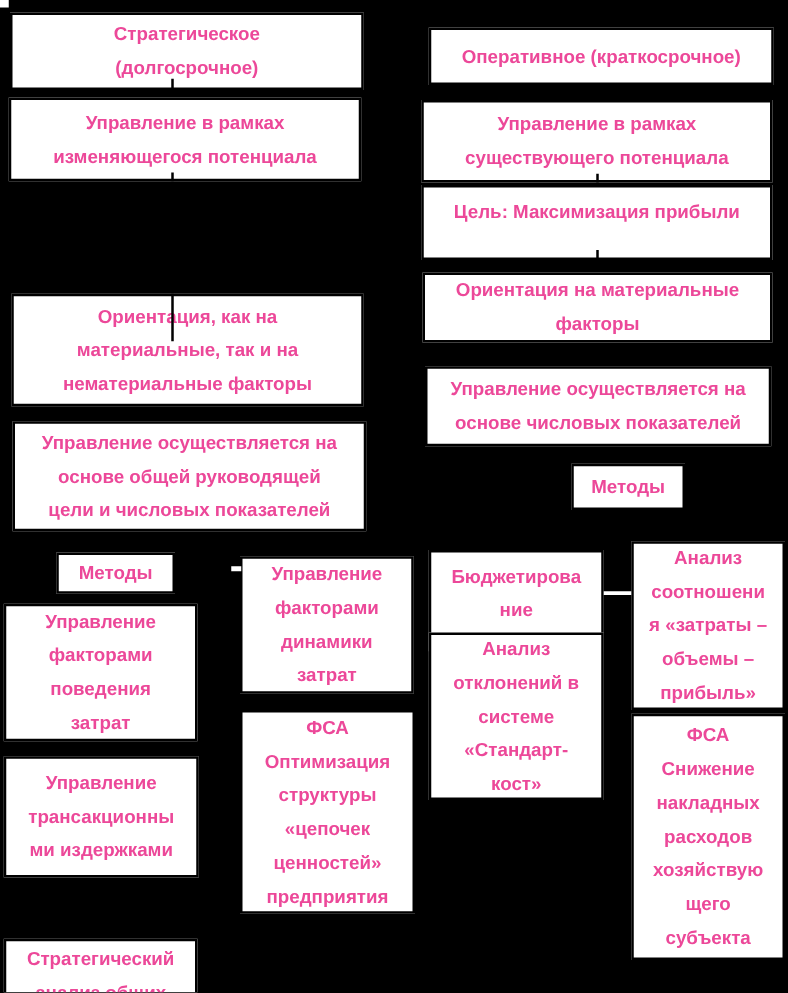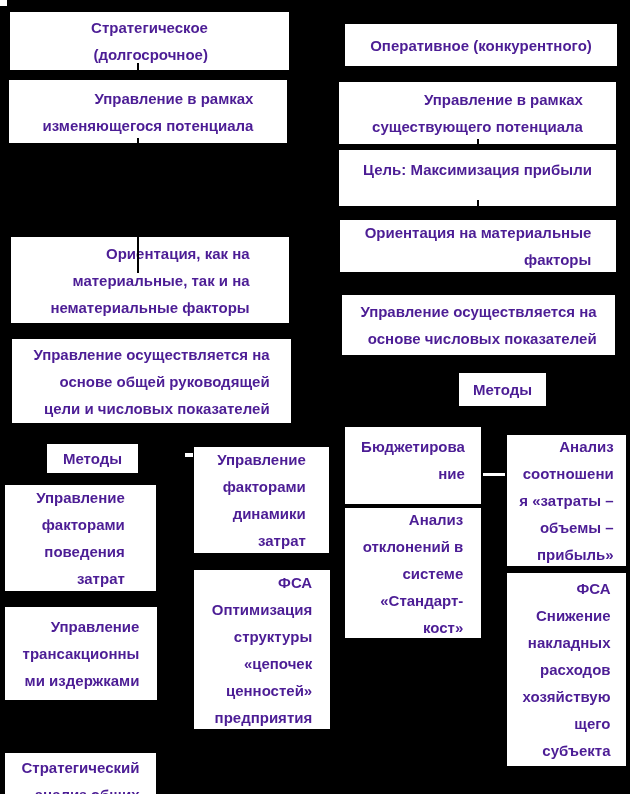--- a/index.html
+++ b/index.html
@@ -8,25 +8,25 @@
     width:630px;height:794px;
     background:#000000;
     overflow:hidden;
     font-family:"Liberation Sans", sans-serif;
   }
   .box{
     position:absolute;
     box-sizing:border-box;
     background:#ffffff;
     border:2px solid #000000;
-    color:#4c1d95;
+    color:#ec4899;
     font-size:15px;
     font-weight:bold;
     line-height:27px;
-    text-align:right;
+    text-align:center;
     white-space:pre-line;
     display:flex;
     flex-direction:column;
     justify-content:center;
     align-items:center;
     padding:0 6px;
     overflow:hidden;
   }
   .box.top{justify-content:flex-start;padding-top:6px;}
   .tick{position:absolute;background:#000000;z-index:5;}
@@ -48,21 +48,21 @@
   #m1{left:192px;top:445px;width:139px;height:110px;}
   #m2{left:192px;top:568px;width:140px;height:163px;}
   
   #r1{left:343px;top:22px;width:276px;height:46px;}
   #r2{left:337px;top:80px;width:281px;height:66px;}
   #r3{left:337px;top:148px;width:281px;height:60px;}
   #r4{left:338px;top:218px;width:280px;height:56px;}
   #r5{left:340px;top:293px;width:277px;height:64px;}
   #r6{left:457px;top:371px;width:91px;height:37px;}
   
-  #r7{left:343px;top:425px;width:140px;height:81px;}
+  #r7{left:343px;top:440px;width:140px;height:81px;}
   #r8{left:343px;top:506px;width:140px;height:134px;}
   #r9{left:505px;top:433px;width:123px;height:135px;}
   #r10{left:505px;top:571px;width:123px;height:197px;}
 
   
   #ct1{left:137px;top:63px;width:2px;height:9px;}
   #ct2{left:137px;top:138px;width:2px;height:7px;}
   #ct3{left:137px;top:147px;width:2px;height:7px;}
   #ct4{left:137px;top:225px;width:2px;height:7px;}
   #ct5{left:137px;top:235px;width:2px;height:38px;}
@@ -105,21 +105,21 @@
 факторами
 динамики
 затрат</div>
   <div class="box" id="m2">ФСА
 Оптимизация
 структуры
 «цепочек
 ценностей»
 предприятия</div>
 
-  <div class="box" id="r1">Оперативное (конкурентного)</div>
+  <div class="box" id="r1">Оперативное (краткосрочное)</div>
   <div class="box" id="r2">Управление в рамках
 существующего потенциала</div>
   <div class="box top" id="r3">Цель: Максимизация прибыли</div>
   <div class="box" id="r4">Ориентация на материальные
 факторы</div>
   <div class="box" id="r5">Управление осуществляется на
 основе числовых показателей</div>
   <div class="box" id="r6">Методы</div>
 
   <div class="box top" id="r7">Бюджетирова

